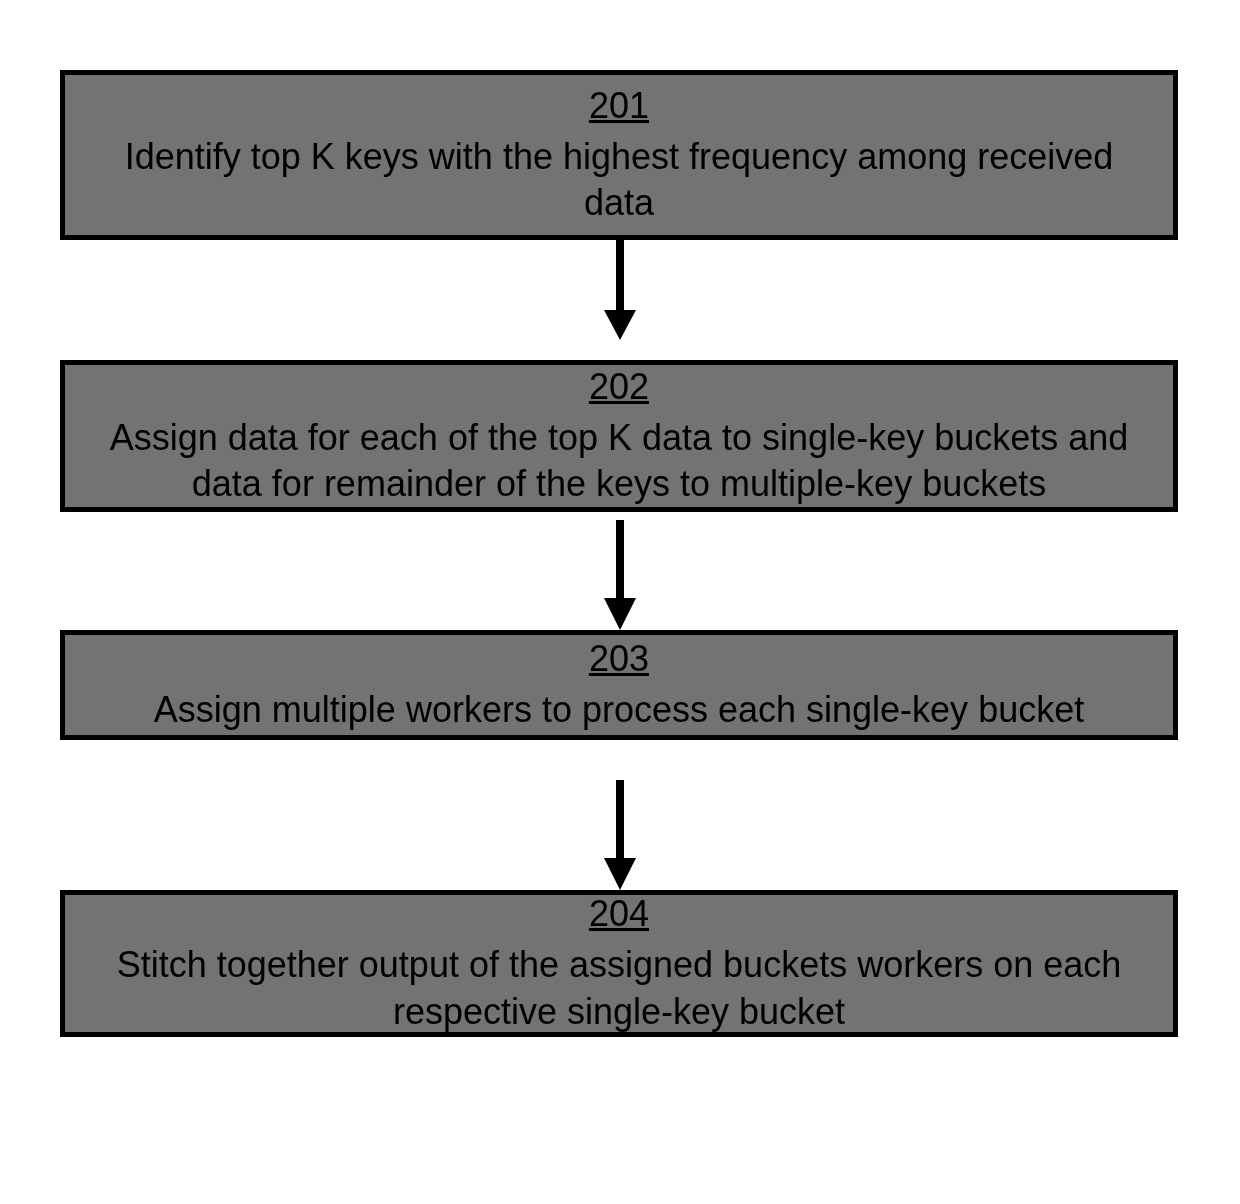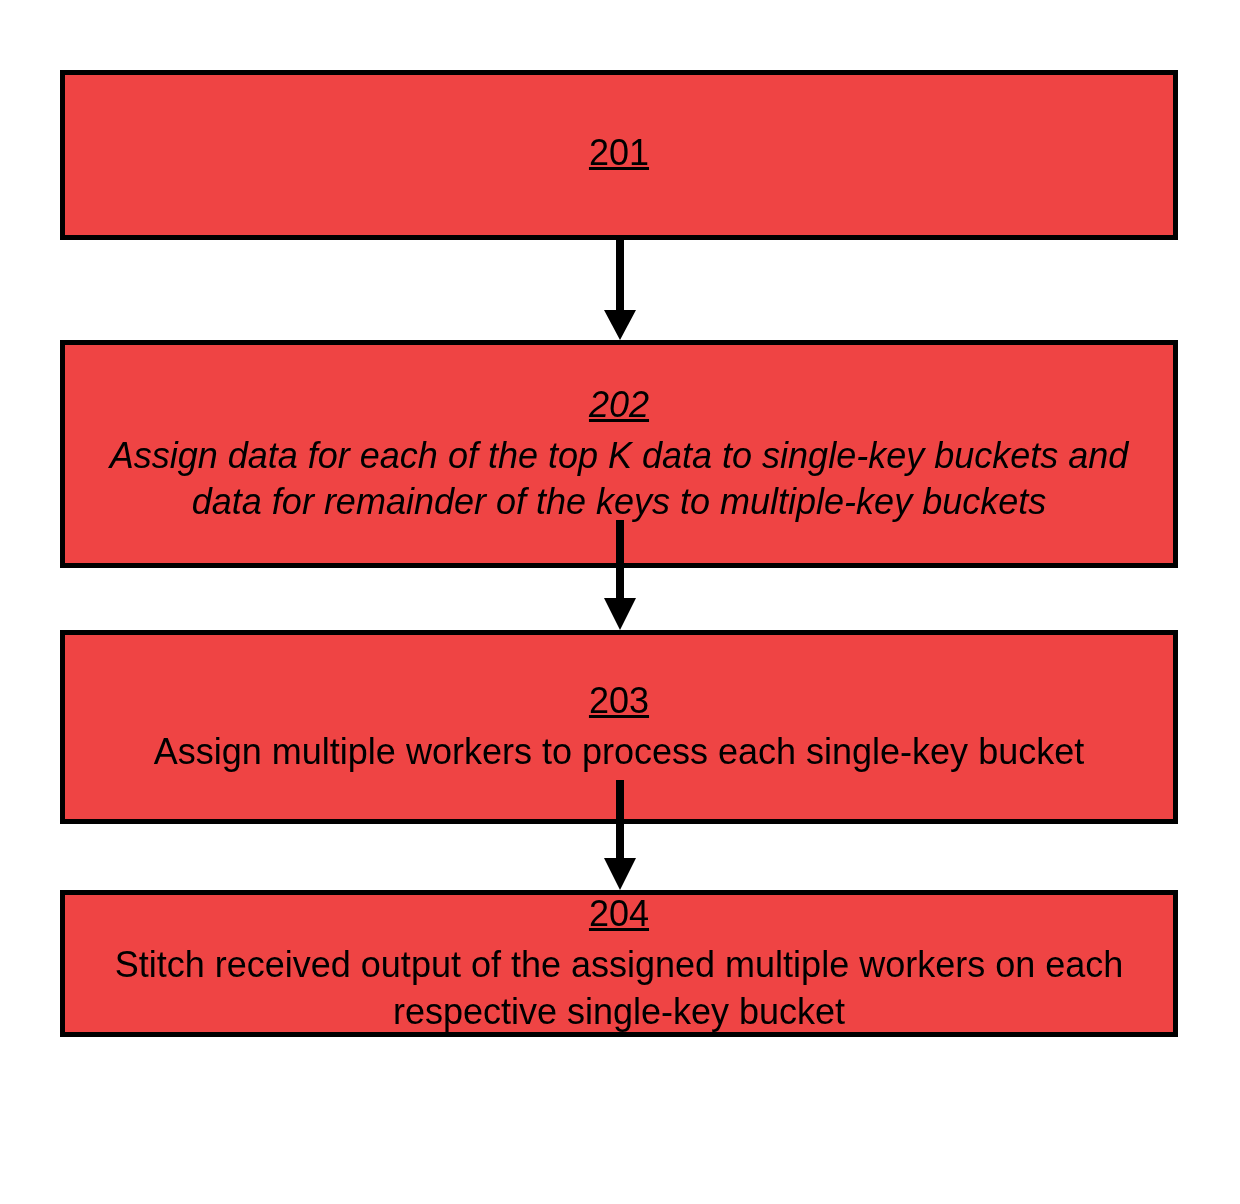--- a/index.html
+++ b/index.html
@@ -14,21 +14,21 @@
     position: relative;
     width: 1240px;
     height: 1204px;
   }
   .node {
     position: absolute;
     left: 60px;
     width: 1118px;
     border: 5px solid #000;
     box-sizing: border-box;
-    background: #ef4444;
+    background: #737373;
     display: flex;
     flex-direction: column;
     align-items: center;
     justify-content: center;
     padding: 4px 24px;
     text-align: center;
   }
   .step-id {
     font-size: 36px;
     text-decoration: underline;
@@ -50,51 +50,52 @@
     display: block;
   }
 </style>
 </head>
 <body>
 
 <div class="canvas">
 
   <div class="node" style="top:70px; height:170px;">
     <div class="step-id">201</div>
+    <div class="step-text">Identify top K keys with the highest frequency among received data</div>
   </div>
 
   <div class="arrow-wrap" style="top:240px; height:100px;">
     <svg class="arrow" width="40" height="100" viewBox="0 0 40 100">
       <line x1="20" y1="0" x2="20" y2="70" stroke="#000" stroke-width="8"></line>
       <polygon points="20,100 4,70 36,70" fill="#000"></polygon>
     </svg>
   </div>
 
-  <div class="node" style="top:340px; height:228px;font-style:italic;">
+  <div class="node" style="top:360px; height:152px;">
     <div class="step-id">202</div>
     <div class="step-text">Assign data for each of the top K data to single-key buckets and data for remainder of the keys to multiple-key buckets</div>
   </div>
 
   <div class="arrow-wrap" style="top:520px; height:110px;">
     <svg class="arrow" width="40" height="110" viewBox="0 0 40 110">
       <line x1="20" y1="0" x2="20" y2="78" stroke="#000" stroke-width="8"></line>
       <polygon points="20,110 4,78 36,78" fill="#000"></polygon>
     </svg>
   </div>
 
-  <div class="node" style="top:630px; height:194px;">
+  <div class="node" style="top:630px; height:110px;">
     <div class="step-id">203</div>
     <div class="step-text">Assign multiple workers to process each single-key bucket</div>
   </div>
 
   <div class="arrow-wrap" style="top:780px; height:110px;">
     <svg class="arrow" width="40" height="110" viewBox="0 0 40 110">
       <line x1="20" y1="0" x2="20" y2="78" stroke="#000" stroke-width="8"></line>
       <polygon points="20,110 4,78 36,78" fill="#000"></polygon>
     </svg>
   </div>
 
   <div class="node" style="top:890px; height:147px;">
     <div class="step-id">204</div>
-    <div class="step-text">Stitch received output of the assigned multiple workers on each respective single-key bucket</div>
+    <div class="step-text">Stitch together output of the assigned buckets workers on each respective single-key bucket</div>
   </div>
 
 </div>
 
 </body></html>

